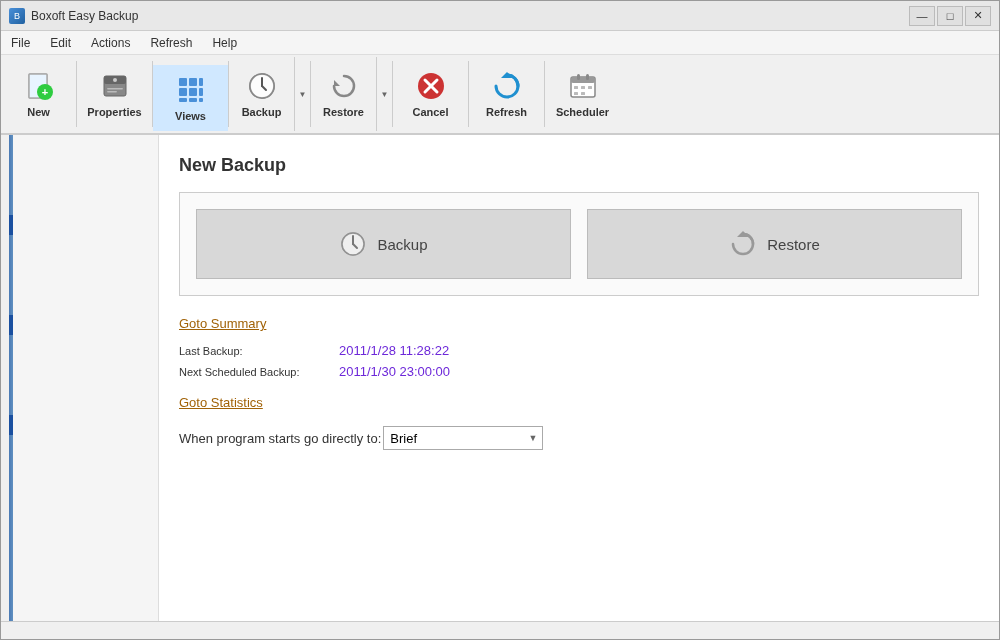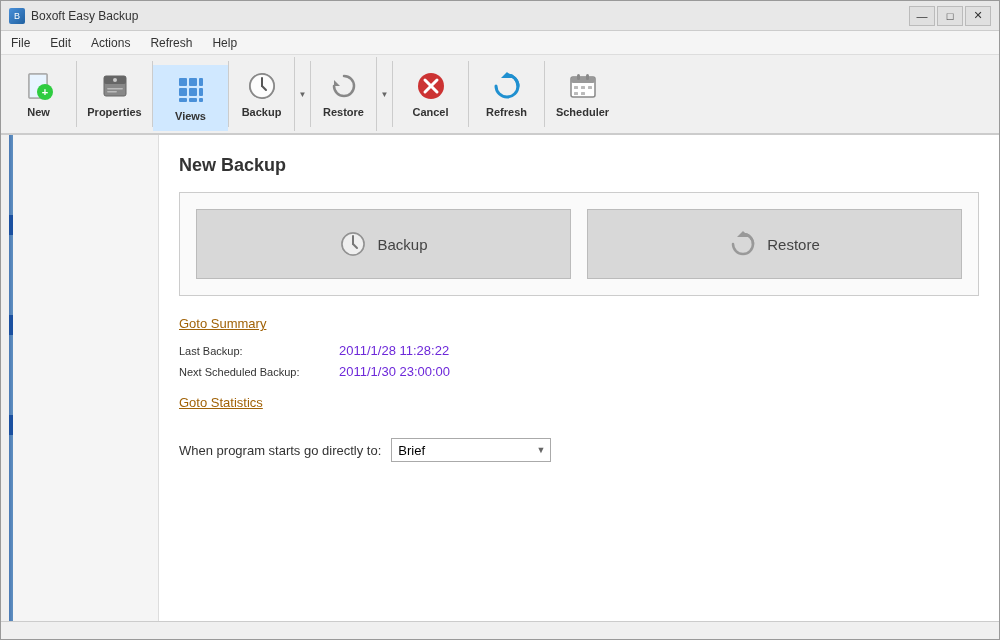--- a/index.html
+++ b/index.html
@@ -231,22 +231,22 @@
     }
     .info-value {
       color: #6d28d9;
       font-size: 13px;
     }
 
     
     .program-start-row {
       display: flex;
       align-items: center;
-      margin-top: 16px;
-      gap: 10px;
+      margin-top: 4px;
+      gap: 2px;
     }
     .program-start-label {
       color: #333;
       font-size: 13px;
     }
     .dropdown-select {
       width: 160px;
       height: 24px;
       border: 1px solid #aaa;
       background: white;

